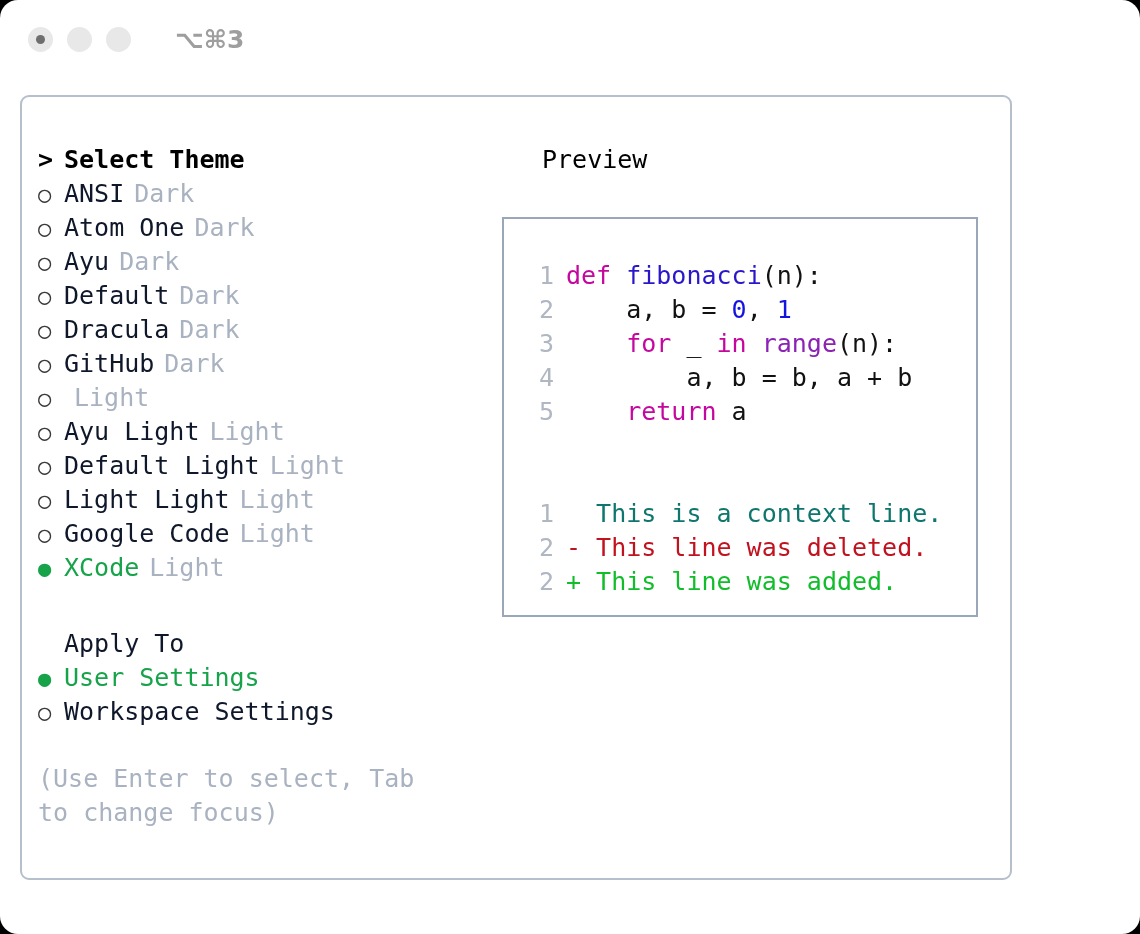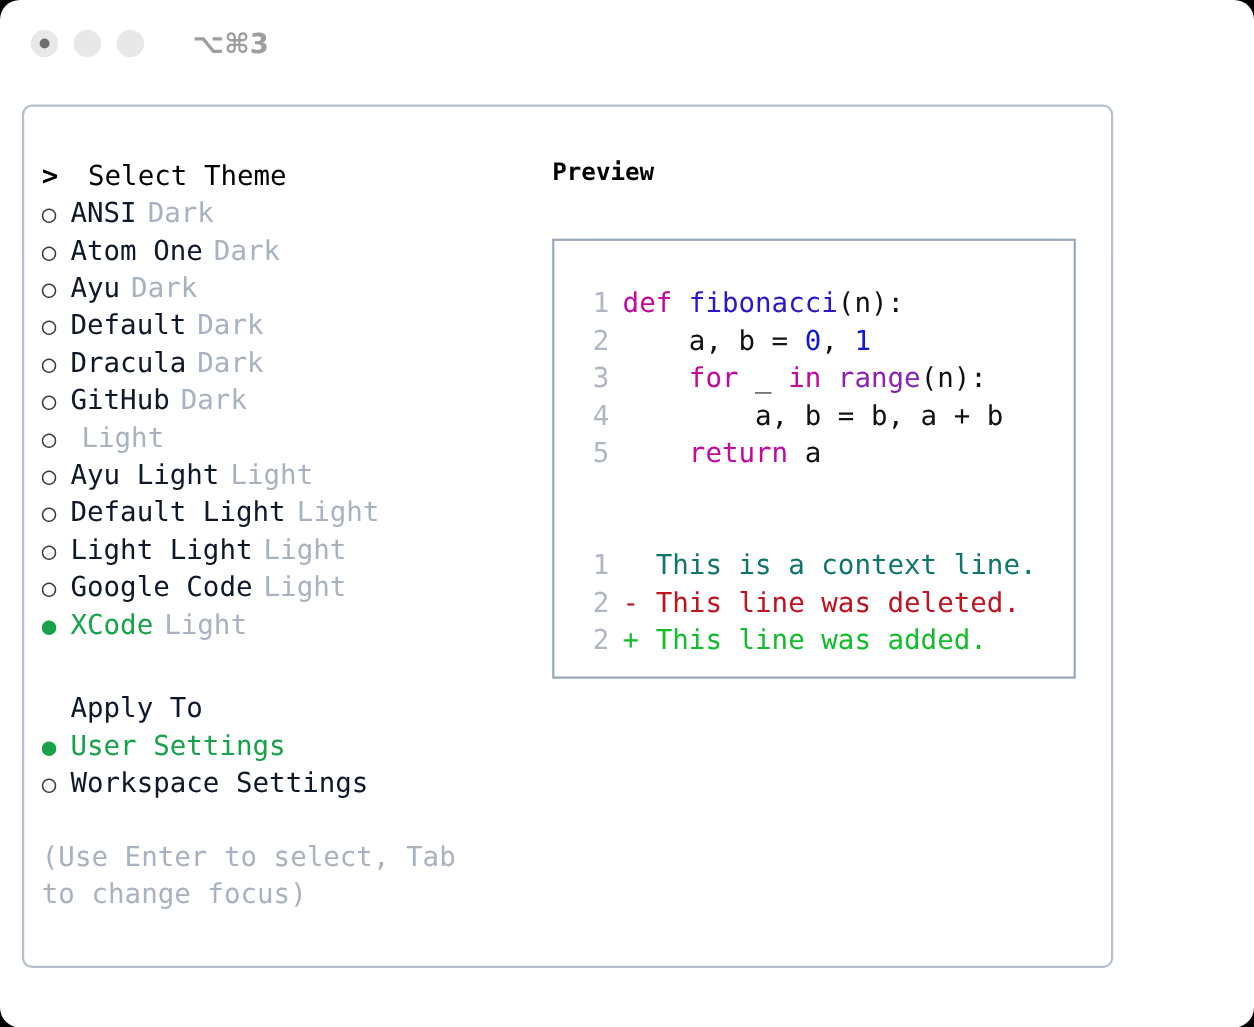--- a/index.html
+++ b/index.html
@@ -94,21 +94,21 @@
     width: 26px;
     flex: 0 0 26px;
     font-size: 25px;
   }
   .marker.none { color: transparent; }
   .marker.caret { color: #000000; font-weight: bold; }
   .marker.hollow { color: #3a3a3a; font-size: 22px; }
   .marker.filled { color: #16a34a; font-size: 22px; }
 
   .label { color: #0f172a; }
-  .label.bold { font-weight: normal; color: #000000; margin-left: 16px; }
+  .label.bold { font-weight: bold; color: #000000; }
   .label.sel { color: #16a34a; text-align: right; }
   .variant {
     color: #a9b2c0;
     margin-left: 10px;
   }
   .spacer-lg { height: 42px; }
 
   #hint {
     position: absolute;
     left: 16px;
@@ -121,24 +121,25 @@
   }
 
   
   #right-col {
     position: absolute;
     left: 480px;
     top: 48px;
     width: 490px;
   }
   #preview-title {
-    font-size: 22px;
-    font-weight: bold;
+    font-size: 25px;
+    font-weight: normal;
     color: #000000;
     height: 34px;
+    margin-left: 40px;
   }
   #preview-box {
     margin-top: 38px;
     width: 476px;
     height: 400px;
     box-sizing: border-box;
     border: 2px solid #9aa7b8;
     background: #ffffff;
     padding: 42px 0 0 20px;
   }

